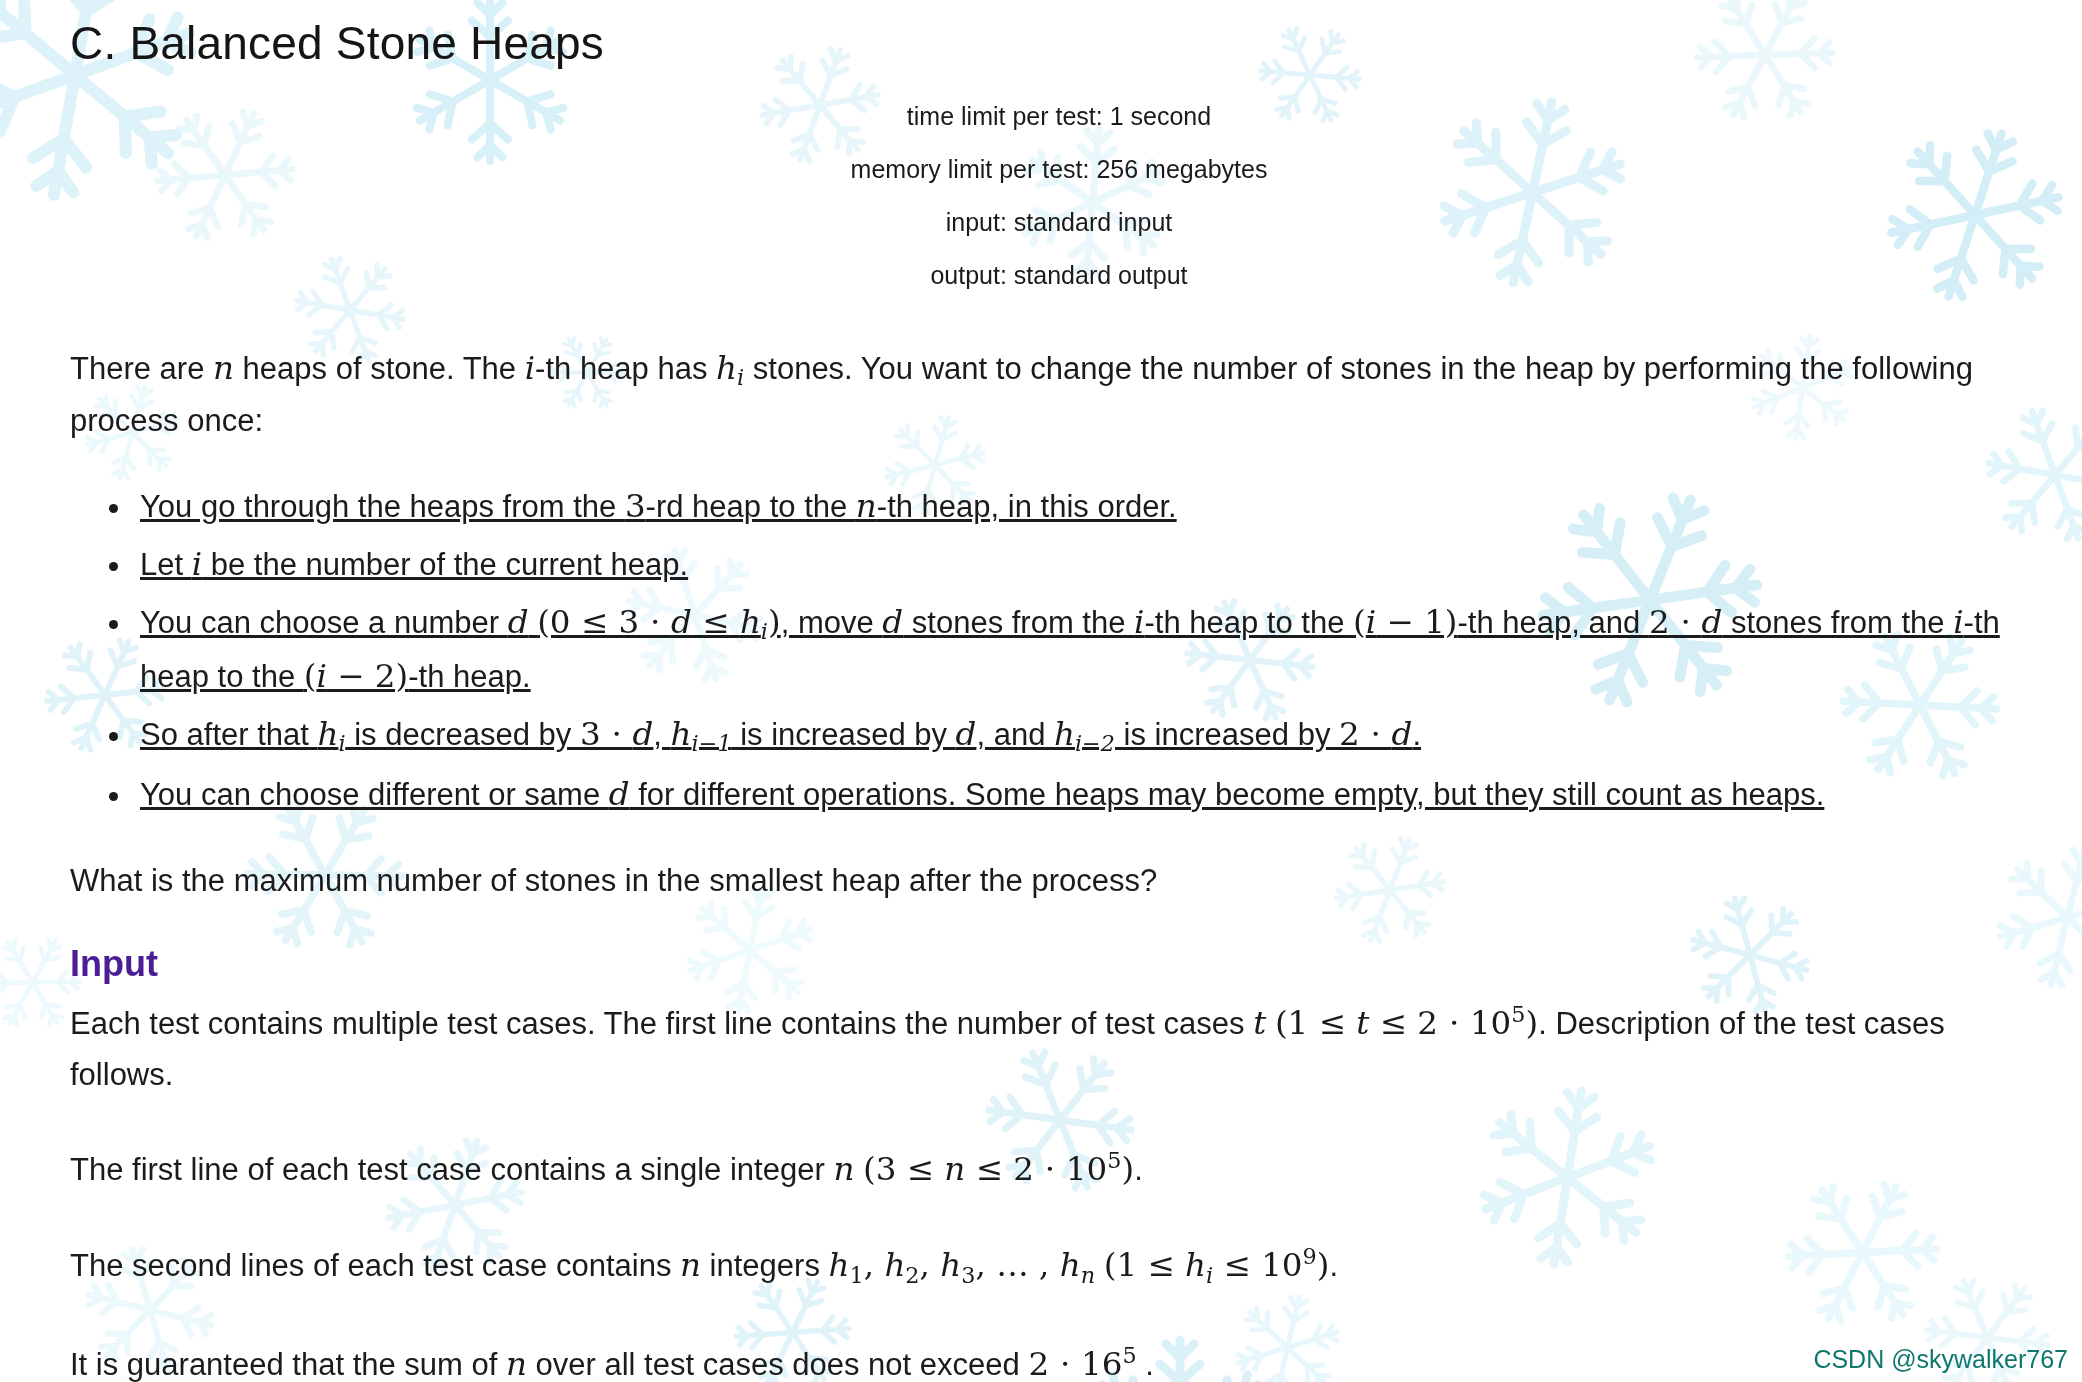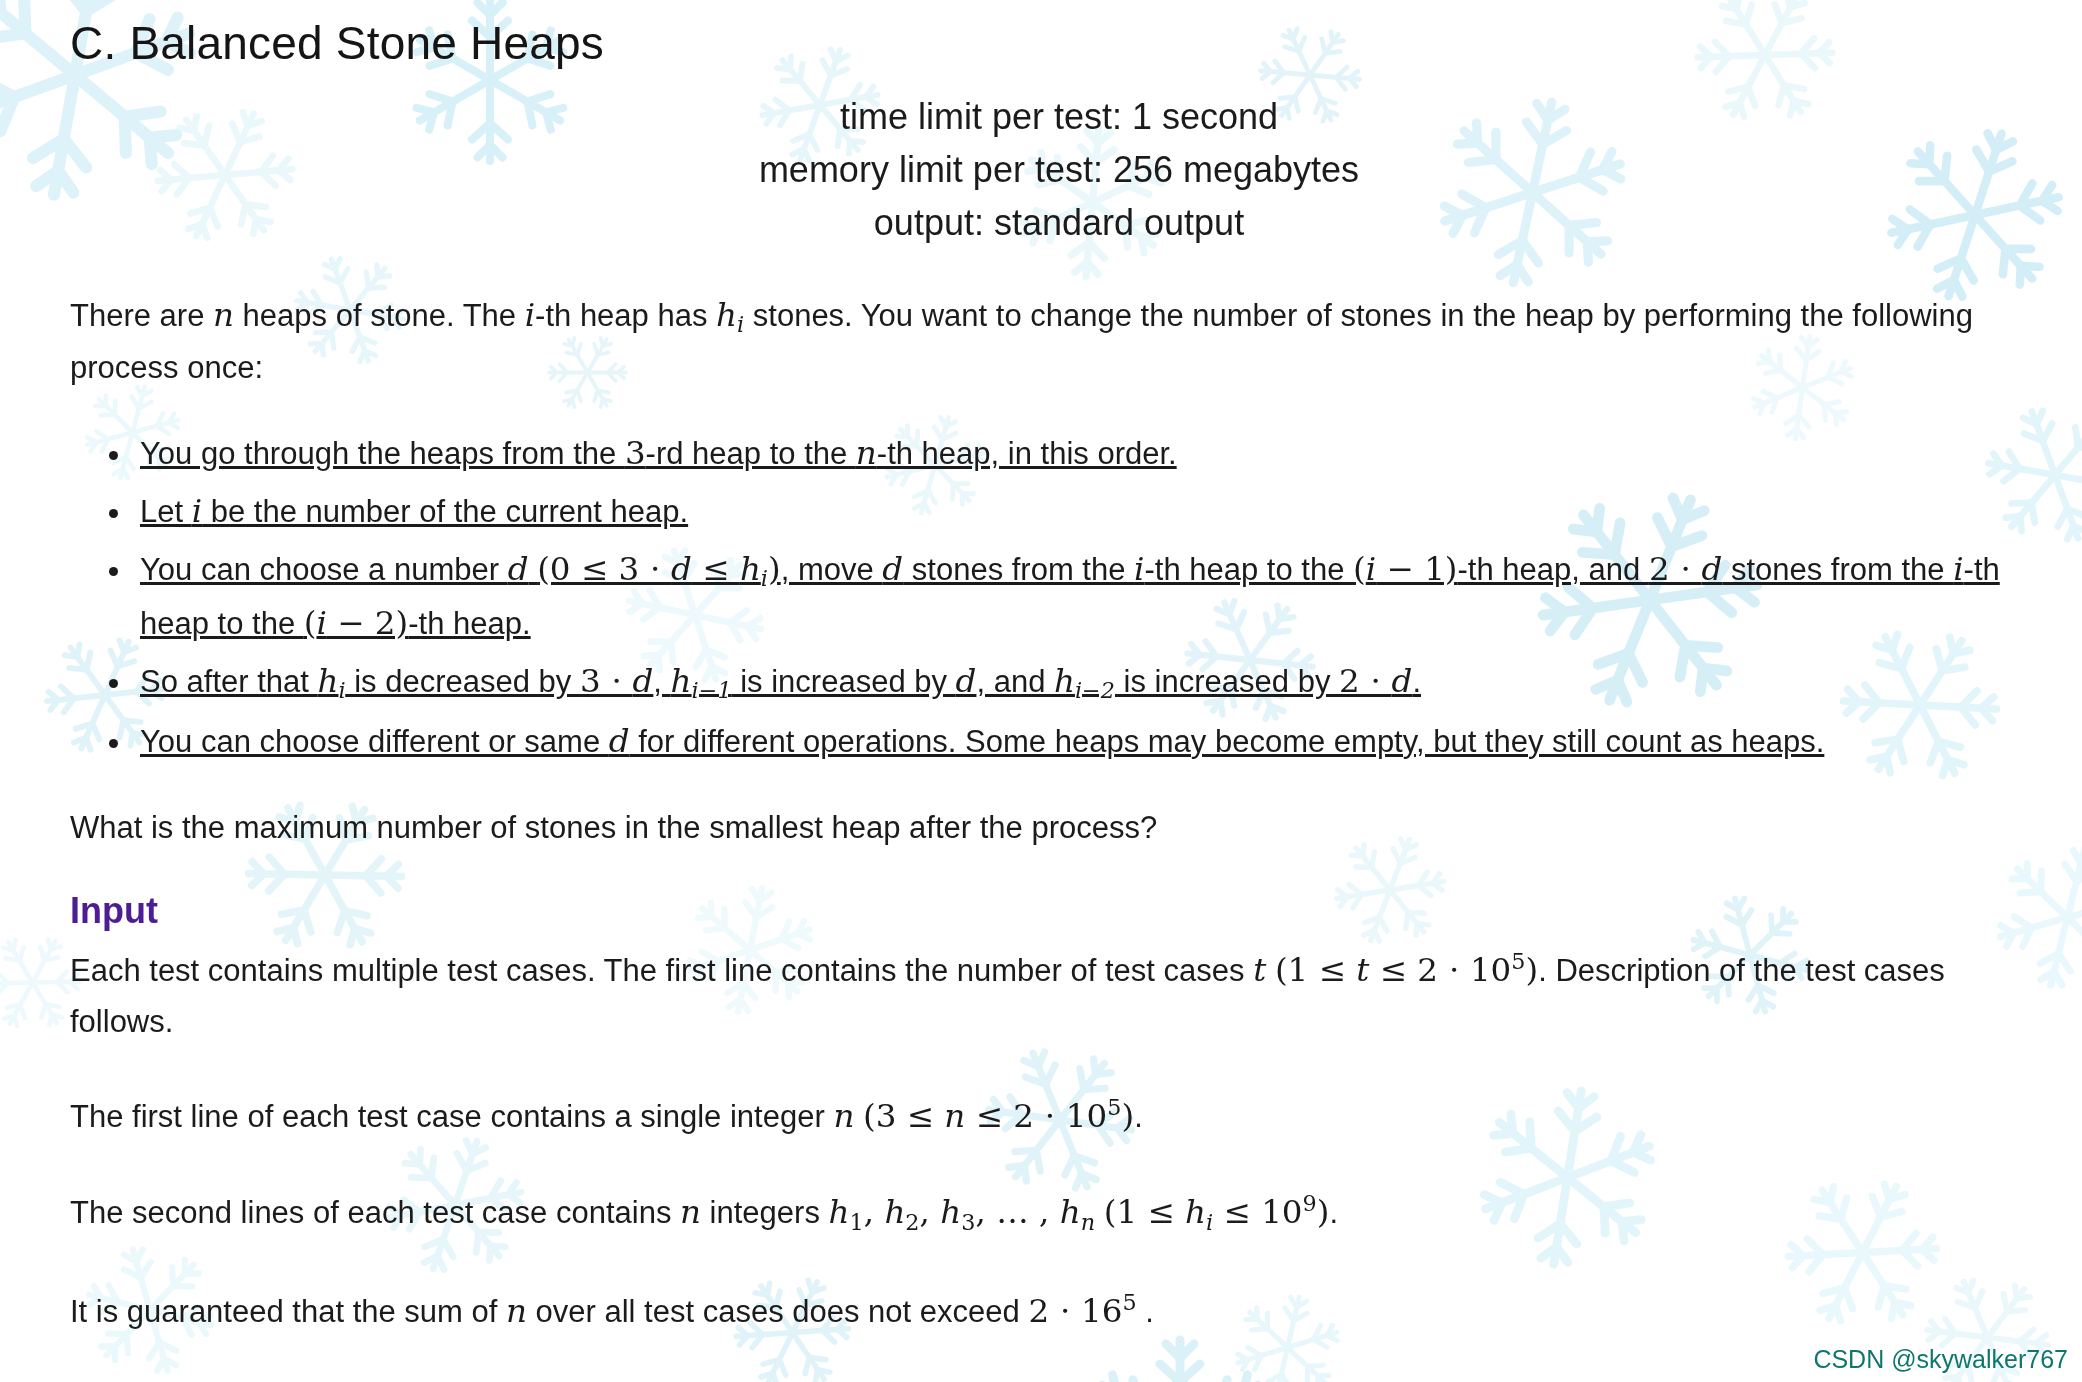--- a/index.html
+++ b/index.html
@@ -28,21 +28,21 @@
   .title {
     text-align: left;
     font-size: 46px;
     font-weight: 400;
     color: #151515;
     margin: 16px 0 20px 0;
     letter-spacing: 0.2px;
   }
   .limits {
     text-align: center;
-    font-size: 36px;
+    font-size: 25px;
     line-height: 53px;
     color: #1b1b1b;
   }
   .para {
     font-size: 31px;
     line-height: 1.6;
     margin: 0;
   }
   .statement-intro { margin-top: 40px; }
   ul.bullets {
@@ -206,20 +206,21 @@
       <use href="#flake-shape"></use>
     </svg>
   </div>
 
 <main class="content">
   <h1 class="title">C. Balanced Stone Heaps</h1>
 
   <div class="limits">
     <div>time limit per test: 1 second</div>
     <div>memory limit per test: 256 megabytes</div>
+    <div>input: standard input</div>
     <div>output: standard output</div>
   </div>
 
   <p class="para statement-intro"><span>There are </span><span class="mi">n</span><span> heaps of stone. The </span><span class="mi">i</span><span>-th heap has </span><span class="mi">h</span><span class="mi msub">i</span><span> stones. You want to change the number of stones in the heap by performing the following process once:</span></p>
 
   <ul class="bullets">
     <li class="para"><span>You go through the heaps from the </span><span class="mt">3</span><span>-rd heap to the </span><span class="mi">n</span><span>-th heap, in this order.</span></li>
     <li class="para"><span>Let </span><span class="mi">i</span><span> be the number of the current heap.</span></li>
     <li class="para"><span>You can choose a number </span><span class="mi">d</span><span> </span><span class="mt">(0 ≤ 3 ⋅ </span><span class="mi">d</span><span class="mt"> ≤ </span><span class="mi">h</span><span class="mi msub">i</span><span class="mt">)</span><span>, move </span><span class="mi">d</span><span> stones from the </span><span class="mi">i</span><span>-th heap to the </span><span class="mt">(</span><span class="mi">i</span><span class="mt"> − 1)</span><span>-th heap, and </span><span class="mt">2 ⋅ </span><span class="mi">d</span><span> stones from the </span><span class="mi">i</span><span>-th heap to the </span><span class="mt">(</span><span class="mi">i</span><span class="mt"> − 2)</span><span>-th heap.</span></li>
     <li class="para"><span>So after that </span><span class="mi">h</span><span class="mi msub">i</span><span> is decreased by </span><span class="mt">3 ⋅ </span><span class="mi">d</span><span>, </span><span class="mi">h</span><span class="mi msub">i−1</span><span> is increased by </span><span class="mi">d</span><span>, and </span><span class="mi">h</span><span class="mi msub">i−2</span><span> is increased by </span><span class="mt">2 ⋅ </span><span class="mi">d</span><span>.</span></li>

